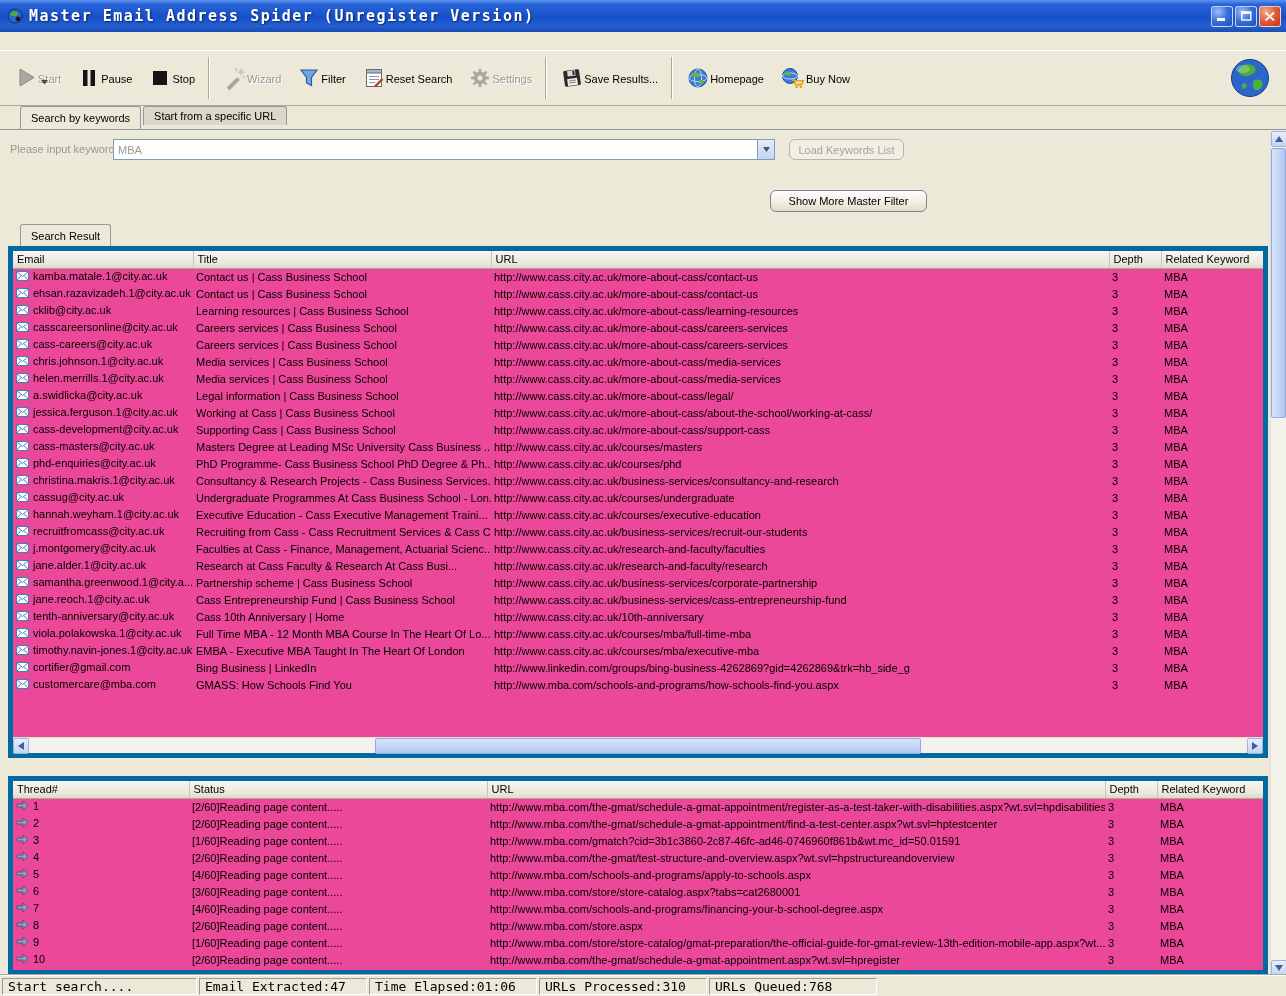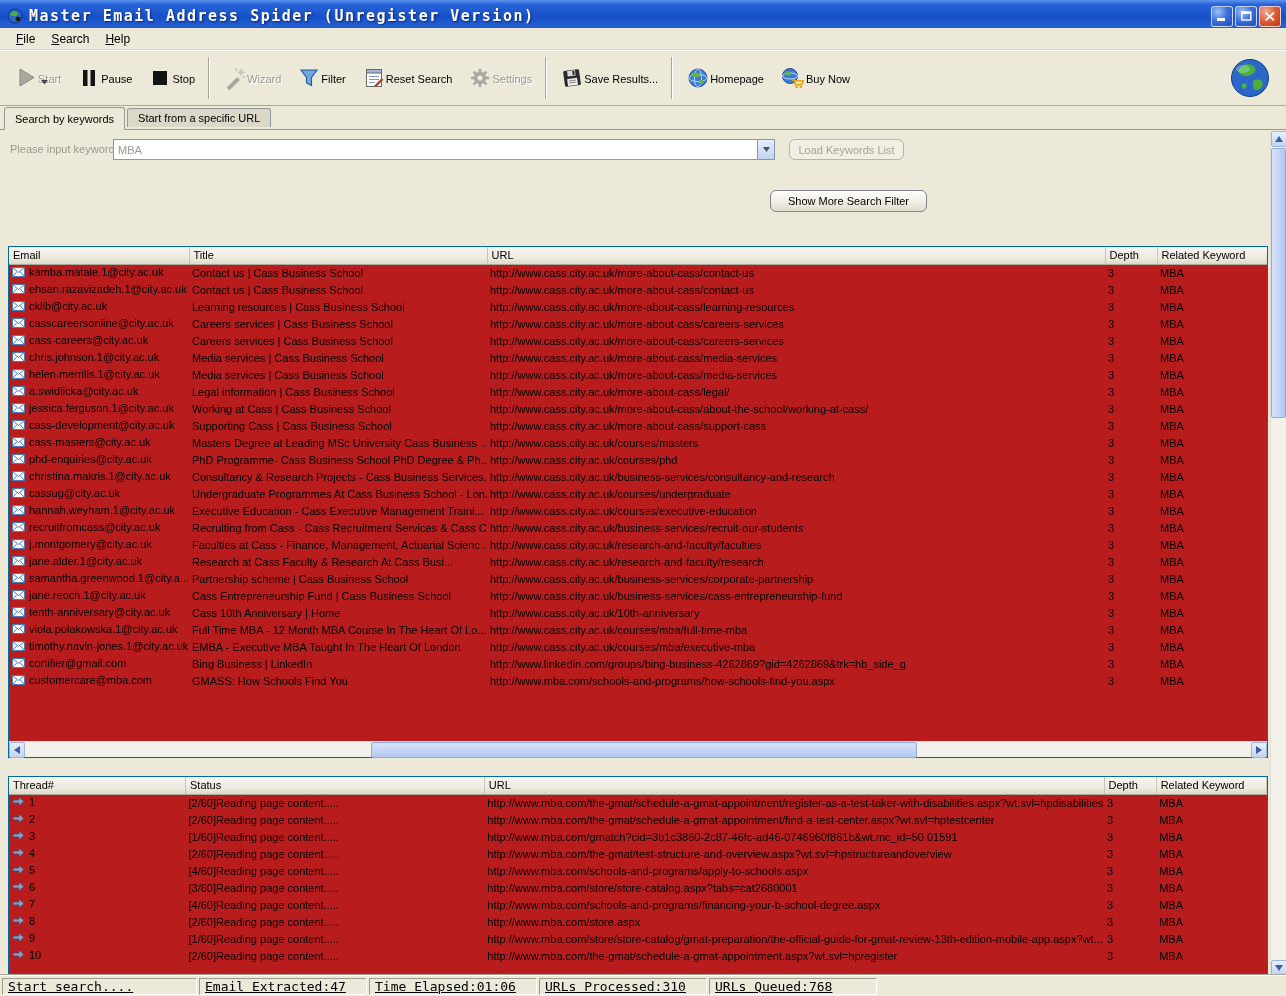--- a/index.html
+++ b/index.html
@@ -31,21 +31,21 @@
   .tbtn{display:flex;flex-direction:row;align-items:center;justify-content:center;
     min-width:46px;padding:2px 8px;height:50px;font-size:11px;color:#000;white-space:nowrap;}
   .tbtn .ticon{height:27px;display:flex;align-items:center;position:relative;}
   .tbtn .tlabel{margin-top:1px;}
   .tbtn.disabled .tlabel{color:#9A9890;text-shadow:1px 1px 0 #fff;}
   .tdrop{position:absolute;right:-10px;top:10px;}
   .tsep{width:2px;height:42px;border-left:1px solid #ACA899;border-right:1px solid #fff;margin:0 5px;}
   .brand-globe{margin-left:auto;margin-right:16px;display:inline-flex;}
 
   
-  .tabstrip{position:absolute;left:0;width:100%;padding-left:4px;display:flex;align-items:center;}
+  .tabstrip{position:absolute;left:0;width:100%;padding-left:20px;display:flex;align-items:flex-start;}
   .ts1{top:106px;height:24px;border-bottom:1px solid #919B9C;}
   .ts2{top:224px;height:22px;}
   .tab{position:relative;padding:3px 10px;font-size:11px;border:1px solid #919B9C;border-bottom:none;
     border-radius:3px 3px 0 0;background:#DCD8C8;margin-right:2px;height:19px;line-height:13px;color:#000;}
   .tab.active{background:#ECE9D8;height:23px;line-height:17px;margin-bottom:-1px;z-index:2;}
   .ts2 .tab.active{height:22px;margin-bottom:0;}
 
   
   .kw-panel{position:absolute;left:0;top:130px;width:100%;height:94px;}
   .kw-label{position:absolute;left:10px;top:13px;font-size:11px;color:#9B9890;}
@@ -53,21 +53,21 @@
     display:flex;align-items:center;}
   .combo-text{flex:1;padding-left:4px;font-size:11px;color:#9A9890;}
   .combo-btn{width:17px;height:19px;background:linear-gradient(180deg,#E6ECF9,#C3D3F0);
     border-left:1px solid #7F9DB9;display:flex;align-items:center;justify-content:center;}
   .btn{position:absolute;font-size:11px;font-family:"Liberation Sans",sans-serif;border-radius:6px;}
   .load-btn{left:789px;top:9px;width:115px;height:21px;background:#F1EFE4;border:1px solid #B9B5A4;color:#A5A298;}
   .filter-btn{left:770px;top:60px;width:157px;height:22px;color:#000;border:1px solid #84828F;
     background:linear-gradient(180deg,#FFFFFF,#EFEDE2 60%,#E0DCCB);}
 
   
-  .panel{position:absolute;background:#b91c1c;border:1px solid #0369a1;text-decoration:underline;}
+  .panel{position:absolute;background:#ec4899;border:5px solid #0369a1;text-decoration:underline;}
   .result-panel{left:8px;top:246px;width:1260px;height:512px;}
   .thread-panel{left:8px;top:776px;width:1260px;height:199px;overflow:hidden;}
   .tablewrap{position:absolute;left:0;right:0;top:0;overflow:hidden;}
   .result-panel .tablewrap{bottom:16px;}
   .thread-panel .tablewrap{bottom:0;}
   table{border-collapse:collapse;table-layout:fixed;width:100%;font-size:11px;font-family:"Liberation Sans",sans-serif;}
   th{height:17px;font-weight:normal;text-align:left;padding:0 4px;
     background:linear-gradient(180deg,#F7F6F1,#EBE8DC 70%,#DDD9C8);
     border-right:1px solid #C9C5B4;border-bottom:1px solid #ACA899;
     overflow:hidden;white-space:nowrap;color:#000;}
@@ -82,21 +82,21 @@
   .hthumb{position:absolute;left:362px;width:546px;top:0;height:16px;border-radius:2px;
     background:linear-gradient(180deg,#D9E4FB,#B1C7F0);border:1px solid #8FACE0;}
   .vscroll{position:absolute;right:0;top:131px;width:16px;height:845px;background:#F2F1EA;border-left:1px solid #E2DFD4;}
   .sbtn.upb{left:0;top:0;}.sbtn.downb{left:0;bottom:0;}
   .vthumb{position:absolute;left:0;top:17px;width:15px;height:270px;border-radius:2px;
     background:linear-gradient(90deg,#D9E4FB,#B1C7F0);border:1px solid #8FACE0;}
 
   
   .statusbar{position:absolute;left:0;bottom:0;width:100%;height:20px;background:#ECE9D8;
     box-shadow:0 -1px 0 #FFFFFF,0 -2px 0 #ACA899;display:flex;align-items:stretch;
-    font-family:"DejaVu Sans Mono",monospace;font-size:13px;padding:2px 2px 1px 2px;text-decoration:underline;}
+    font-family:"DejaVu Sans Mono",monospace;font-size:13px;padding:2px 2px 1px 2px;}
   .sb-cell{border:1px solid;border-color:#9D9B8D #FFF #FFF #9D9B8D;margin-right:2px;padding:0 5px;
     line-height:15px;white-space:nowrap;overflow:hidden;color:#000;}
   .sb-msg{width:195px;}
   .sb-field{width:168px;}
 </style>
 </head>
 <body>
 
 <div class="window">
 
@@ -125,25 +125,20 @@
           <svg width="10" height="9">
             <g stroke="#fff" stroke-width="1.8">
               <line x1="0.5" y1="0.5" x2="9" y2="8.5"></line>
               <line x1="9" y1="0.5" x2="0.5" y2="8.5"></line>
             </g>
           </svg>
         </span>
     </span>
   </div>
 
-  <div class="menubar" id="menubar">
-      <span class="menu-item"><u>F</u>ile</span>
-      <span class="menu-item"><u>S</u>earch</span>
-      <span class="menu-item"><u>H</u>elp</span>
-    </div>
 
   <div class="toolbar" id="toolbar">
       <div class="tbtn disabled">
         <span class="ticon">
           <svg width="24" height="24">
             <polygon points="6,3 20,11.5 6,20" fill="#A8A7A0" stroke="#8A897F"></polygon>
           </svg>
           <span class="tdrop"><svg width="7" height="6">
               <polygon points="0,1 7,1 3.5,5.5" fill="#4A4A4A"></polygon>
             </svg></span>
@@ -281,23 +276,26 @@
     <span class="kw-label">Please input keyword(s):</span>
     <div class="combo">
       <span class="combo-text">MBA</span>
       <span class="combo-btn">
           <svg width="7" height="5">
             <polygon points="0,0 7,0 3.5,5" fill="#44546E"></polygon>
           </svg>
         </span>
     </div>
     <button class="btn load-btn">Load Keywords List</button>
-    <button class="btn filter-btn">Show More Search Filter</button>
+    <button class="btn filter-btn">Show More Master Filter</button>
   </div>
 
+  <div class="tabstrip ts2">
+    <div class="tab active">Search Result</div>
+  </div>
 
   <div class="panel result-panel">
     <div class="tablewrap">
         <table>
           <colgroup>
             <col style="width:180px">
             <col style="width:298px">
             <col style="width:618px">
             <col style="width:52px">
             <col style="width:110px">

